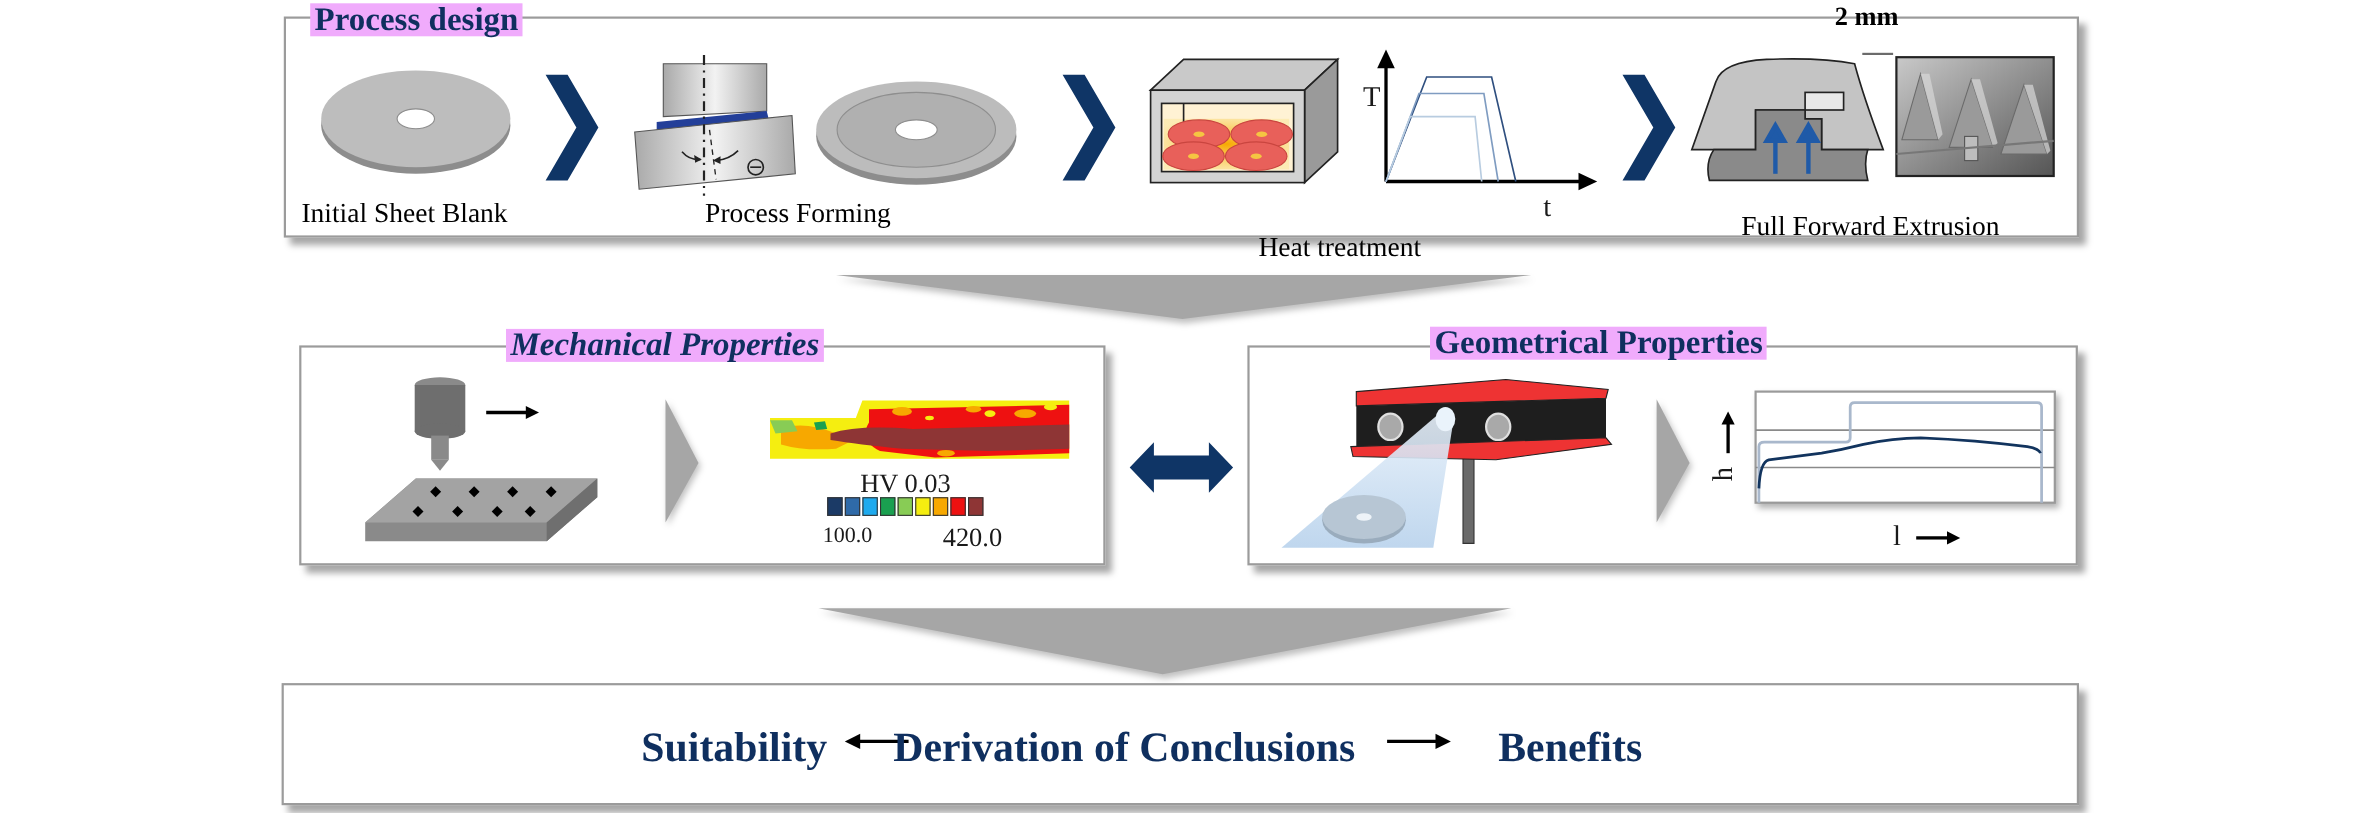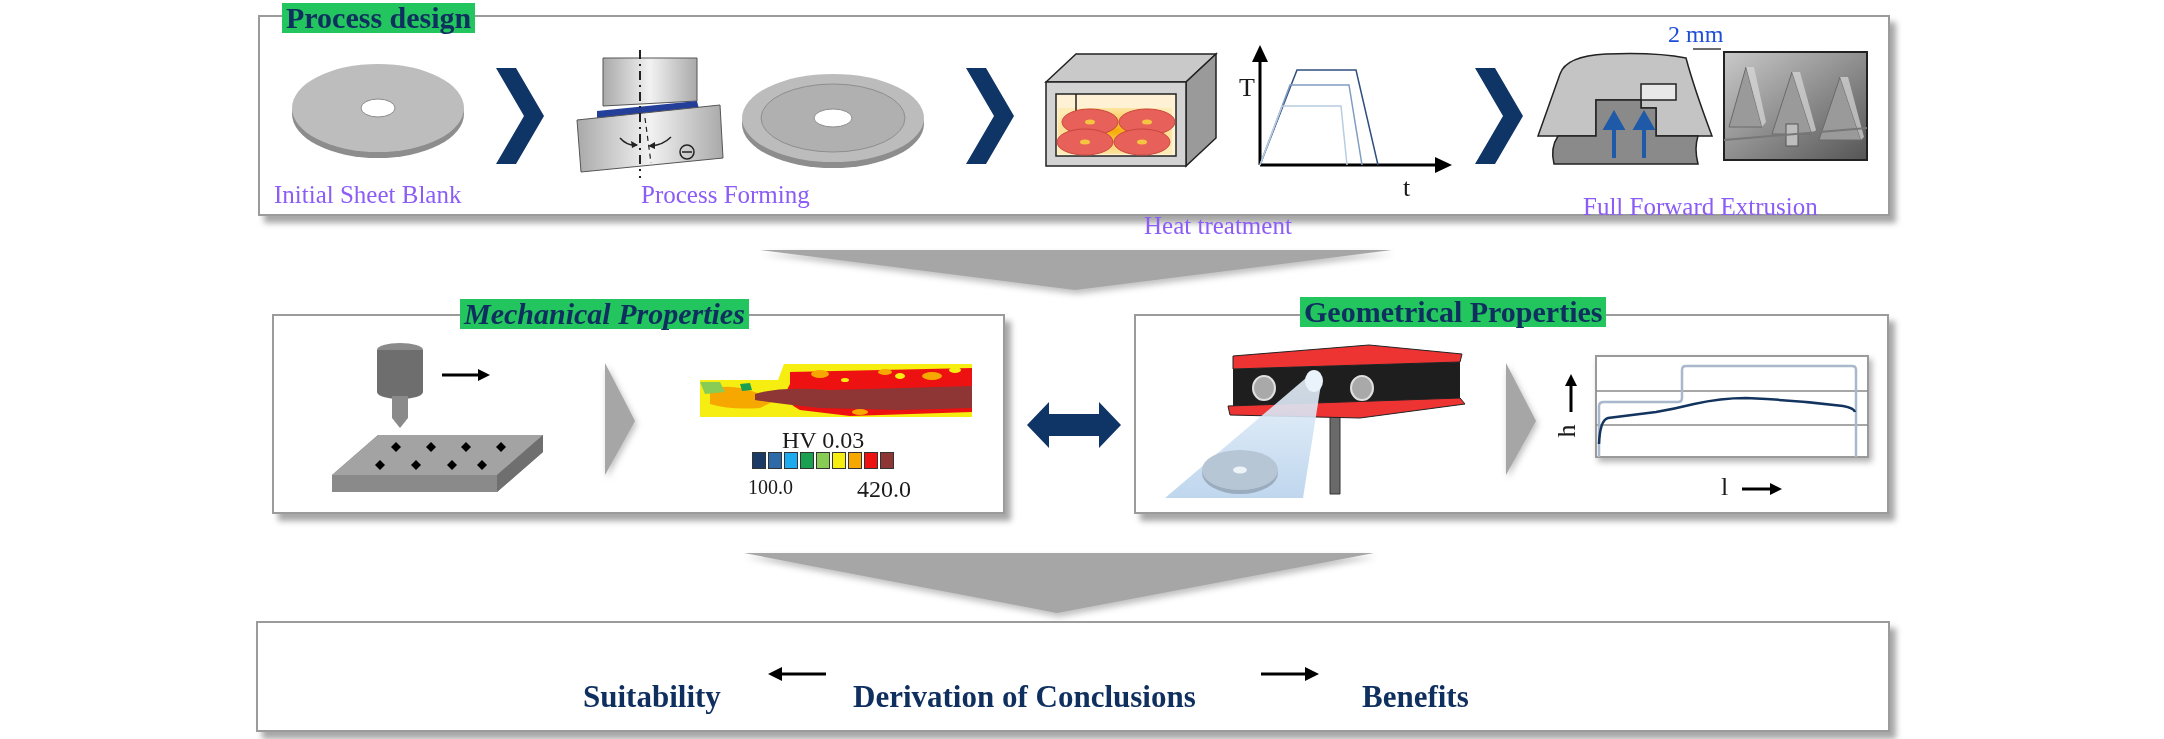--- a/index.html
+++ b/index.html
@@ -1,24 +1,24 @@
 <!DOCTYPE html>
 <html><head>
 <meta charset="utf-8">
 <style>
   html, body { margin: 0; padding: 0; background: #ffffff; }
   body { width: 2164px; height: 739px; position: relative; overflow: hidden;
          font-family: "Liberation Serif", "DejaVu Serif", serif; color: #1a1a1a; }
   .abs { position: absolute; }
   .frame { position: absolute; border: 2px solid #9b9b9b; background: #fff;
            box-shadow: 6px 7px 6px rgba(0,0,0,0.35); box-sizing: border-box; }
-  .title { position: absolute; font-weight: bold; color: #0f2f5f; background: #22c55e;
+  .title { position: absolute; font-weight: bold; color: #0f2f5f; background: #f0abfc;
            padding: 0 4px; white-space: nowrap; line-height: 1; }
-  .caption { position: absolute; font-size: 25px; white-space: nowrap; line-height: 1; color: #8b5cf6; }
-  .concl { position: absolute; font-weight: bold; color: #0f2f5f; font-size: 31px; white-space: nowrap; line-height: 1; margin-top: 20px; }
+  .caption { position: absolute; font-size: 25px; white-space: nowrap; line-height: 1; color: #000000; }
+  .concl { position: absolute; font-weight: bold; color: #0f2f5f; font-size: 38px; white-space: nowrap; line-height: 1; }
   svg { position: absolute; overflow: visible; }
   .lbl { position: absolute; font-size: 24px; line-height: 1; white-space: nowrap; }
 </style>
 </head>
 <body>
 
 <div class="frame" style="left:258px; top:15px; width:1632px; height:201px;"></div>
 <div class="title" style="left:282px; top:3px; font-size:30px;">Process design</div>
 
 <svg style="left:290px; top:60px;" width="180" height="105">
@@ -135,21 +135,21 @@
     <polygon points="95,88 116,25 137,88"></polygon>
   </g>
   <g fill="#d8d8d8" opacity="0.7">
     <polygon points="22,15 30,15 42,70 38,75"></polygon>
     <polygon points="68,20 76,20 92,78 88,82"></polygon>
     <polygon points="116,25 124,25 140,85 137,88"></polygon>
   </g>
   <rect x="62" y="72" width="12" height="22" fill="#bdbdbd" stroke="#555"></rect>
   <line x1="0" y1="88" x2="143" y2="76" stroke="#777" stroke-width="2"></line>
 </svg>
-<div class="lbl" style="left:1668px; top:22px; font-size:24px; color:#1d4ed8;">2 mm</div>
+<div class="lbl" style="left:1668px; top:4px; font-size:24px; color:#000000;font-weight:bold;">2 mm</div>
 <div class="abs" style="left:1693px; top:48px; width:28px; height:2px; background:#6b6b6b;"></div>
 <div class="caption" style="left:1583px; top:194px;">Full Forward Extrusion</div>
 
 <svg style="left:760px; top:245px; filter: drop-shadow(2px 4px 3px rgba(0,0,0,0.25));" width="640" height="50">
   <polygon points="0,5 632,5 315,45" fill="#a6a6a6"></polygon>
 </svg>
 
 <div class="frame" style="left:272px; top:314px; width:733px; height:200px;"></div>
 <div class="title" style="left:460px; top:299px; font-size:30px;font-style:italic;">Mechanical Properties</div>
 
@@ -266,18 +266,18 @@
 <svg style="left:744px; top:548px; filter: drop-shadow(2px 4px 3px rgba(0,0,0,0.25));" width="640" height="70">
   <polygon points="0,5 630,5 313,65" fill="#a6a6a6"></polygon>
 </svg>
 
 <div class="frame" style="left:256px; top:621px; width:1634px; height:111px;"></div>
 <div class="concl" style="left:583px; top:661px;">Suitability</div>
 <svg style="left:768px; top:667px;" width="60" height="14">
   <line x1="12" y1="7" x2="58" y2="7" stroke="#000" stroke-width="3"></line>
   <polygon points="0,7 14,0 14,14" fill="#000"></polygon>
 </svg>
-<div class="concl" style="left:853px; top:661px;">Derivation of Conclusions</div>
+<div class="concl" style="left:812px; top:661px;">Derivation of Conclusions</div>
 <svg style="left:1261px; top:667px;" width="60" height="14">
   <line x1="0" y1="7" x2="46" y2="7" stroke="#000" stroke-width="3"></line>
   <polygon points="58,7 44,0 44,14" fill="#000"></polygon>
 </svg>
 <div class="concl" style="left:1362px; top:661px;">Benefits</div>
 
 </body></html>

